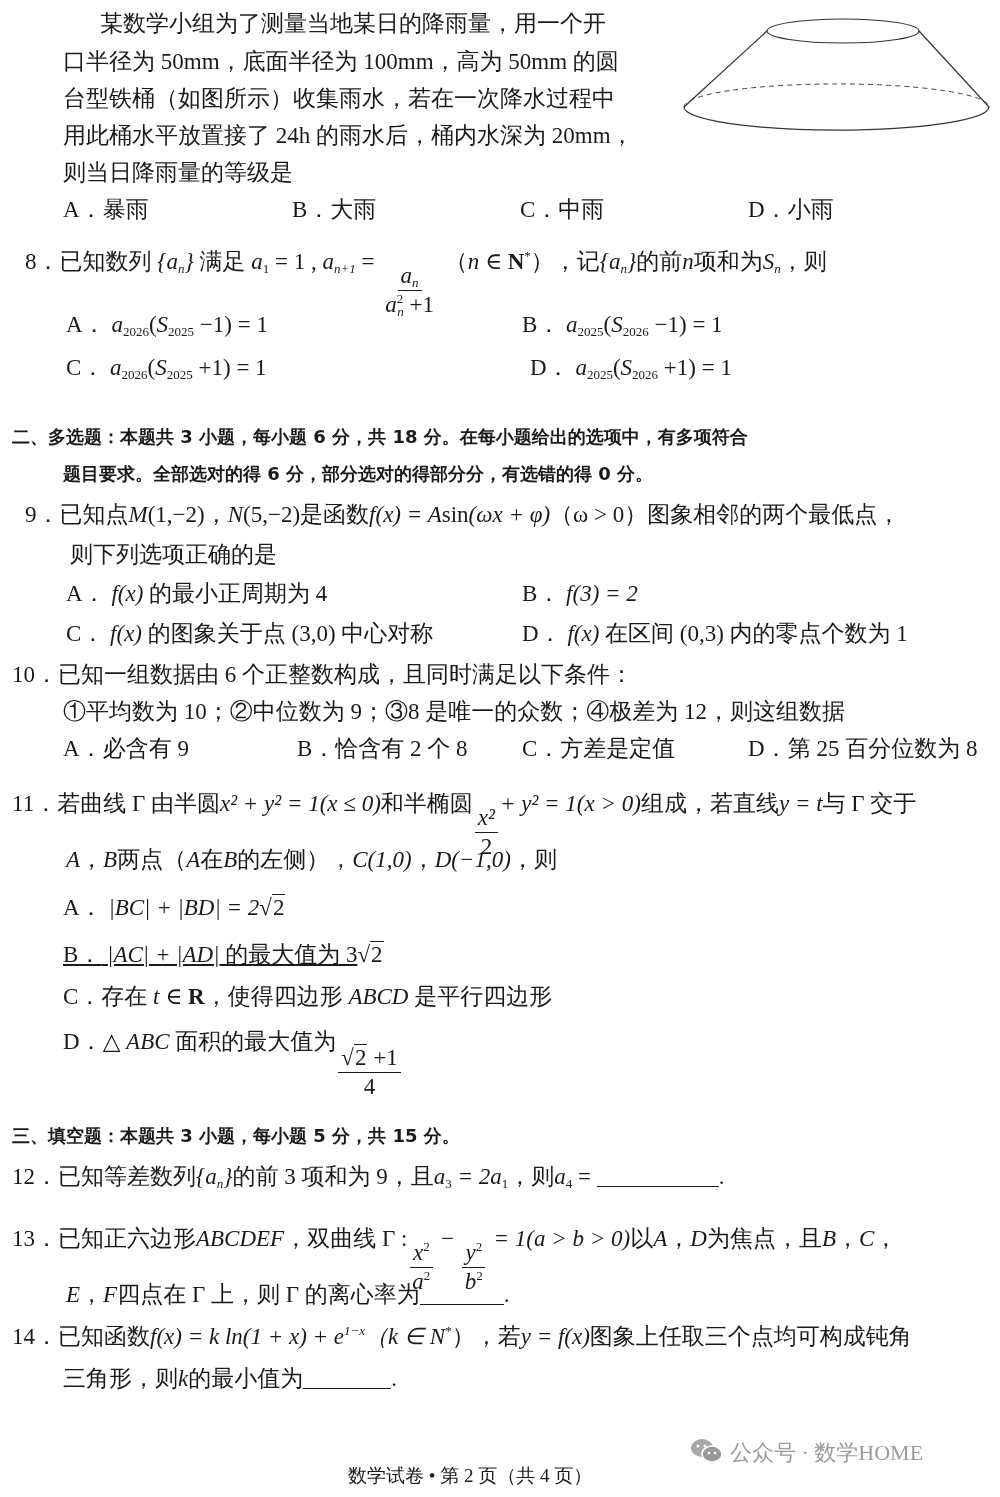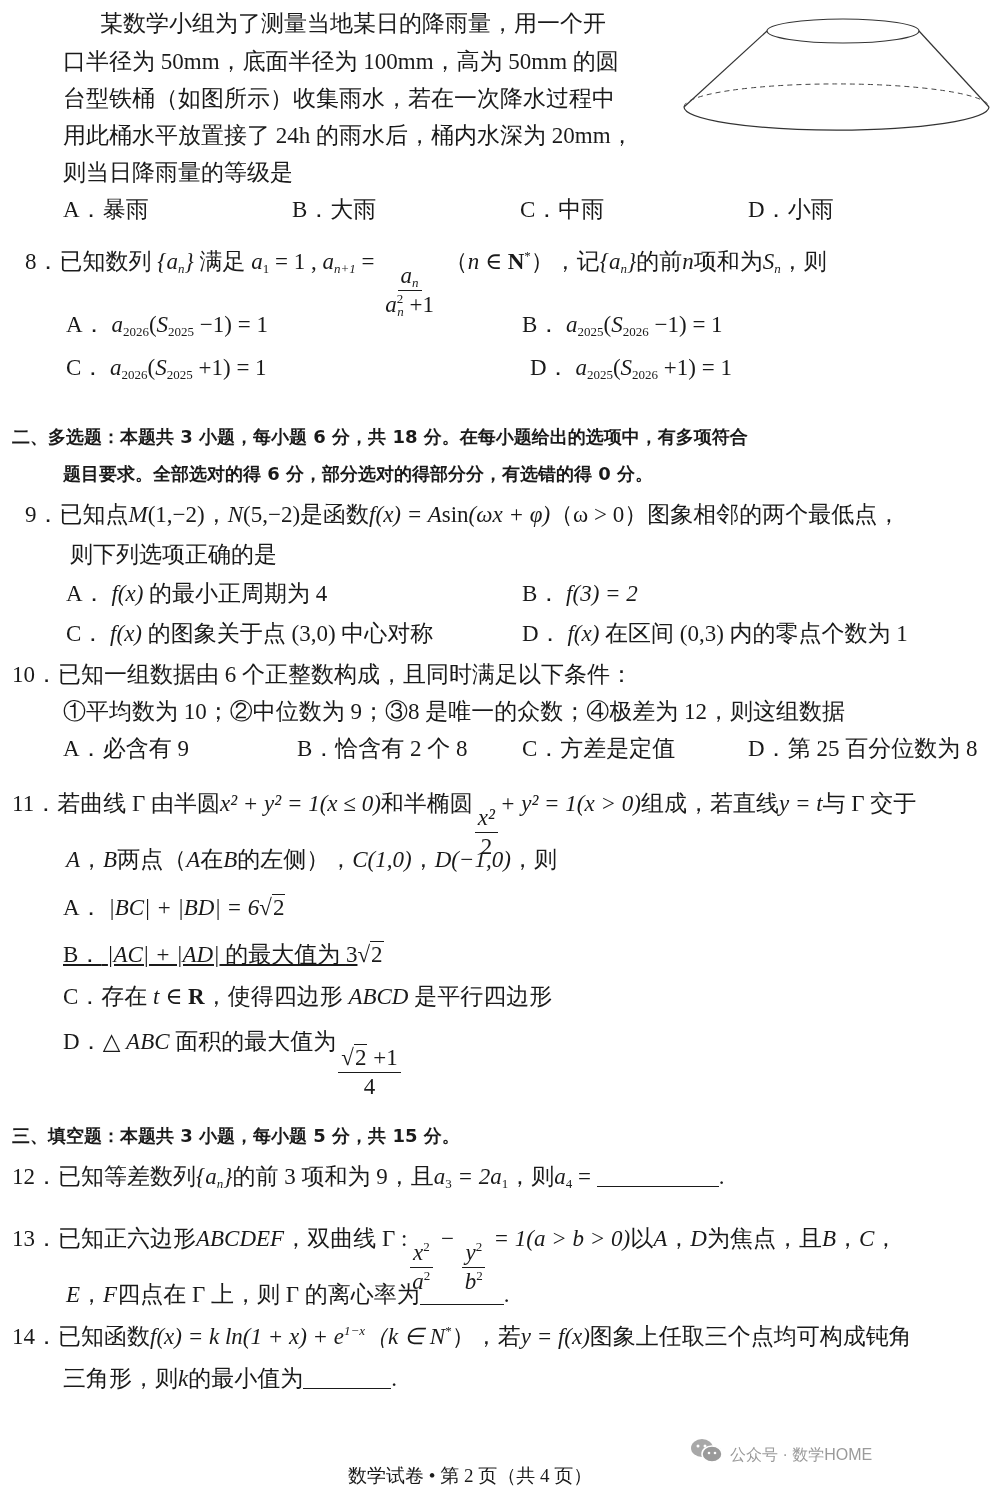--- a/index.html
+++ b/index.html
@@ -15,21 +15,21 @@
   sub, sup { font-size:13px; line-height:0; }
   sub { vertical-align:-4px; }
   sup { vertical-align:9px; }
   .frac { display:inline-flex; flex-direction:column; align-items:center; vertical-align:middle; margin:0 2px; }
   .frac .num { border-bottom:1.3px solid #1a1a1a; padding:0 3px 2px; line-height:1.05; }
   .frac .den { padding:2px 3px 0; line-height:1.05; }
   .sqrt { display:inline-block; }
   .sqrt .rad { border-top:1.3px solid #1a1a1a; padding:0 1px; }
   .blank { display:inline-block; border-bottom:1.5px solid #1a1a1a; vertical-align:-3px; }
   .section-title { font-family:"DejaVu Sans", "Liberation Sans", sans-serif; font-weight:bold; font-size:18px; }
-  .watermark { color:#9a9a9a; font-family:Liberation Sans, sans-serif; font-size:16px; }
+  .watermark { color:#9a9a9a; font-family:Liberation Serif, serif; font-size:22px; }
   .footer { font-size:19px; }
 </style>
 </head>
 <body>
 
 <div>
   <div class="abs" style="left:100px;top:12px;">某数学小组为了测量当地某日的降雨量，用一个开</div>
   <div class="abs" style="left:63px;top:50px;">口半径为 50mm，底面半径为 100mm，高为 50mm 的圆</div>
   <div class="abs" style="left:63px;top:87px;">台型铁桶（如图所示）收集雨水，若在一次降水过程中</div>
   <div class="abs" style="left:63px;top:124px;">用此桶水平放置接了 24h 的雨水后，桶内水深为 20mm，</div>
@@ -95,21 +95,21 @@
 <div>
   <div class="abs" style="left:12px;top:792px;">
     <span>11．</span><span>若曲线 Γ 由半圆</span><span class="m">x² + y² = 1(x ≤ 0)</span><span>和半椭圆</span><span class="frac" style="vertical-align:-14px;">
         <span class="num m">x²</span>
         <span class="den">2</span>
       </span><span class="m">+ y² = 1(x &gt; 0)</span><span>组成，若直线</span><span class="m">y = t</span><span>与 Γ 交于</span>
   </div>
   <div class="abs" style="left:66px;top:848px;">
     <span class="m">A</span><span>，</span><span class="m">B</span><span>两点（</span><span class="m">A</span><span>在</span><span class="m">B</span><span>的左侧），</span><span class="m">C(1,0)</span><span>，</span><span class="m">D(−1,0)</span><span>，则</span>
   </div>
-  <div class="abs" style="left:63px;top:896px;"><span>A．</span> <span class="m">|BC| + |BD| = 6</span><span class="sqrt">√<span class="rad">2</span></span></div>
+  <div class="abs" style="left:63px;top:896px;"><span>A．</span> <span class="m">|BC| + |BD| = 2</span><span class="sqrt">√<span class="rad">2</span></span></div>
   <div class="abs" style="left:63px;top:943px;text-decoration:underline;"><span>B．</span> <span class="m">|AC| + |AD|</span><span> 的最大值为 </span><span>3</span><span class="sqrt">√<span class="rad">2</span></span></div>
   <div class="abs" style="left:63px;top:985px;"><span>C．</span><span>存在 </span><span class="m">t</span><span> ∈ </span><span class="b">R</span><span>，使得四边形 </span><span class="m">ABCD</span><span> 是平行四边形</span></div>
   <div class="abs" style="left:63px;top:1030px;"><span>D．</span><span>△ </span><span class="m">ABC</span><span> 面积的最大值为</span><span class="frac" style="vertical-align:-16px;">
         <span class="num"><span class="sqrt">√<span class="rad">2</span></span><span> +1</span></span>
         <span class="den">4</span>
       </span></div>
 </div>
 
 <div class="abs section-title" style="left:12px;top:1127px;">三、填空题：本题共 3 小题，每小题 5 分，共 15 分。</div>
 

